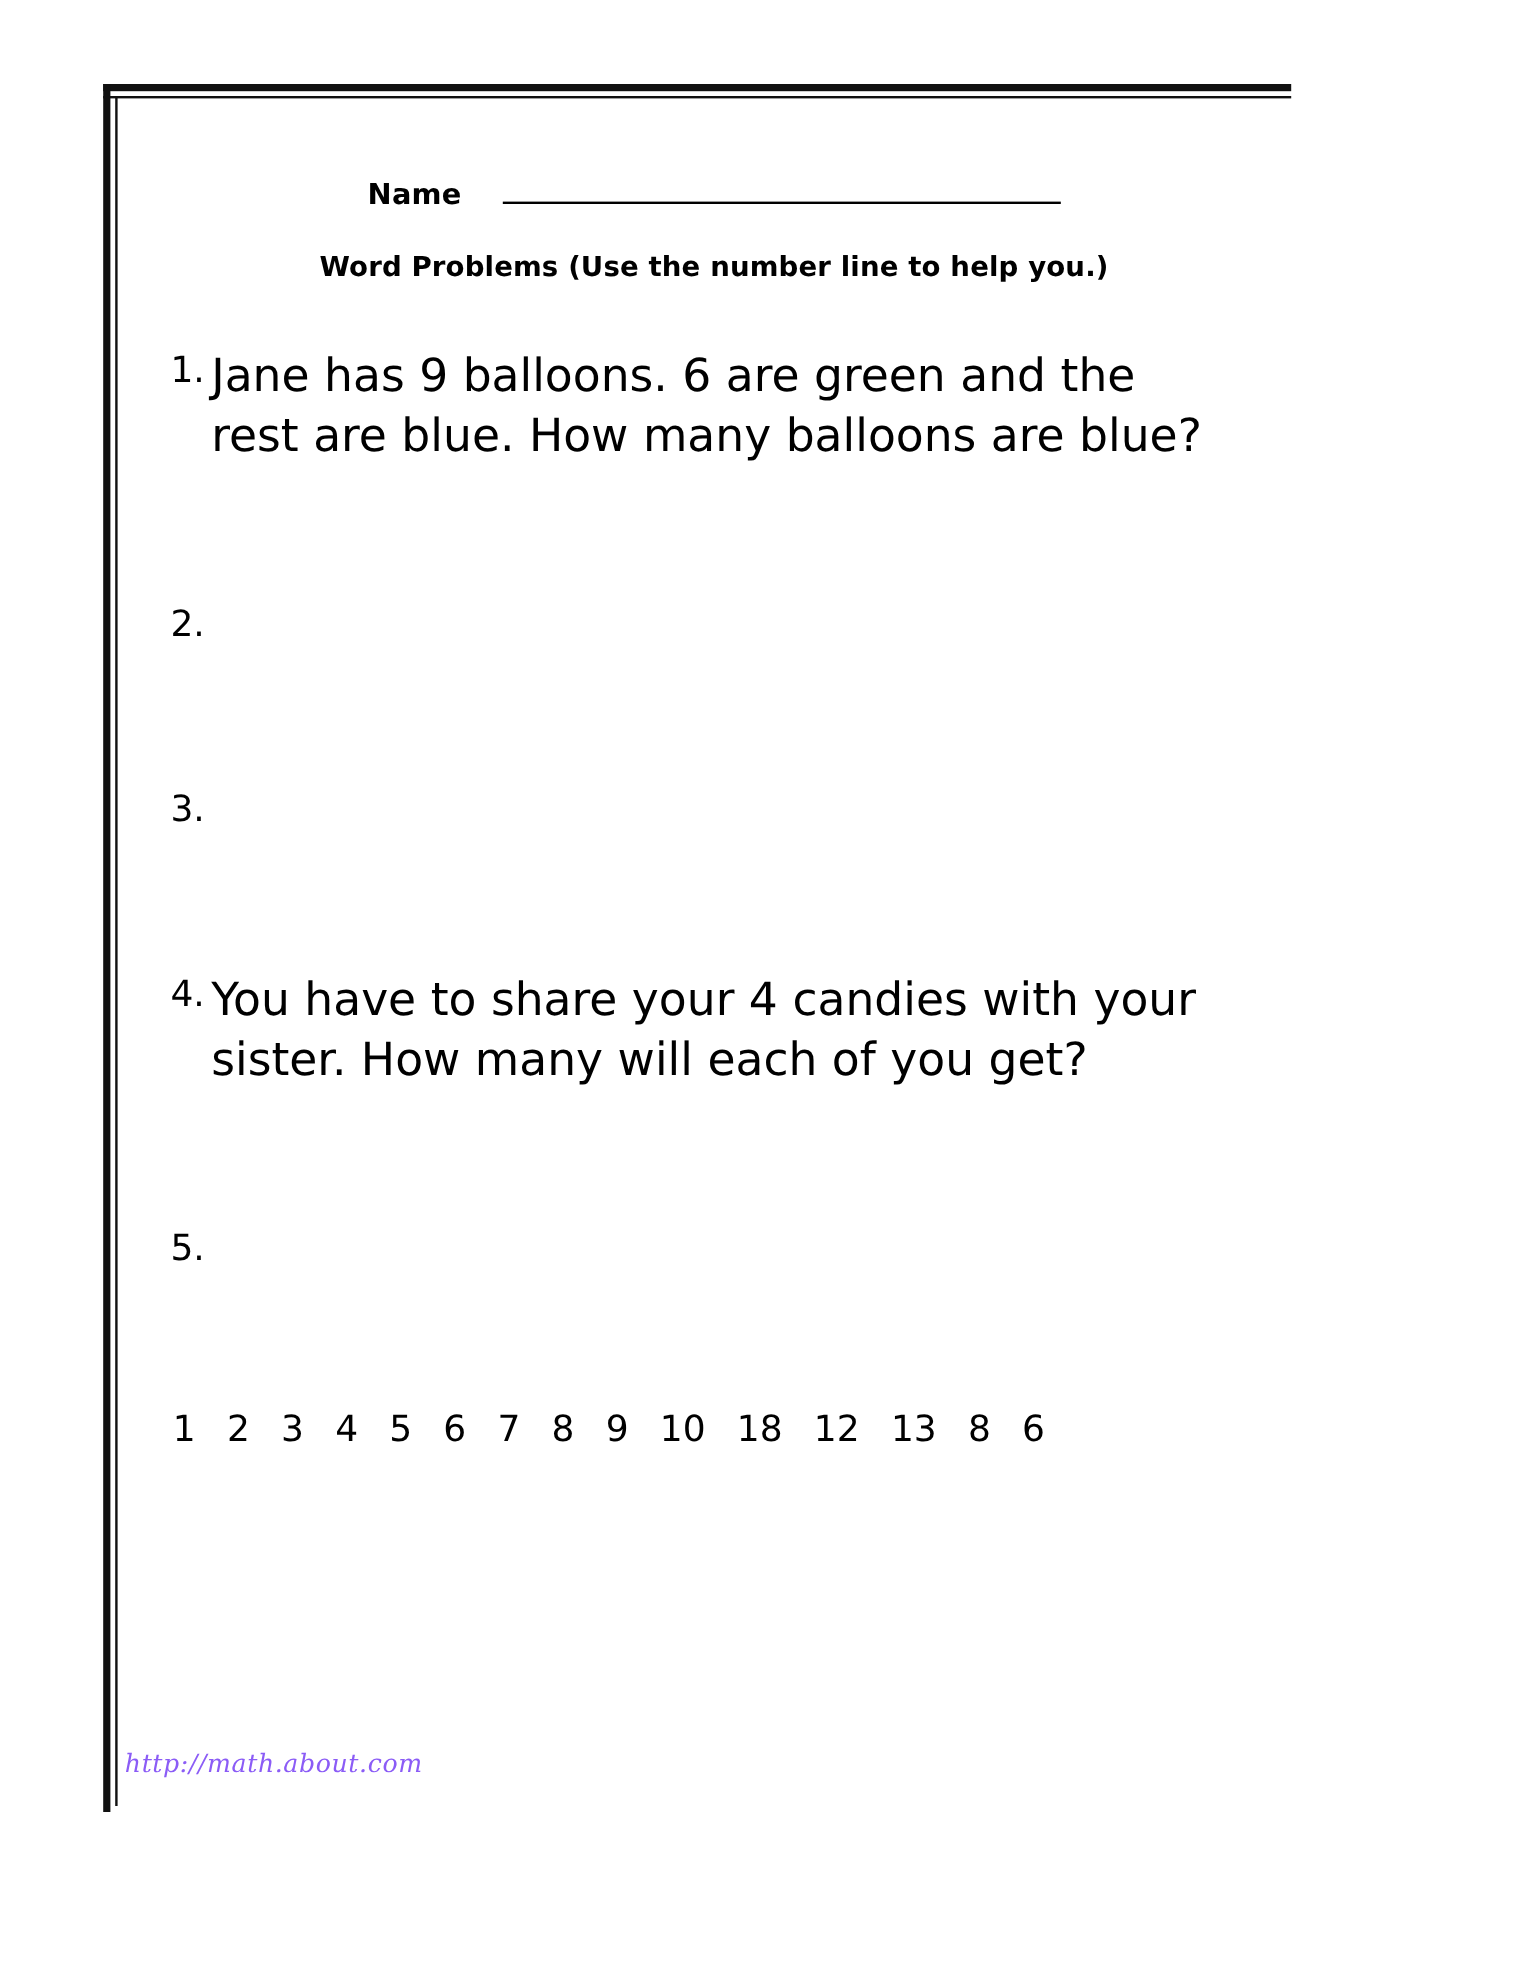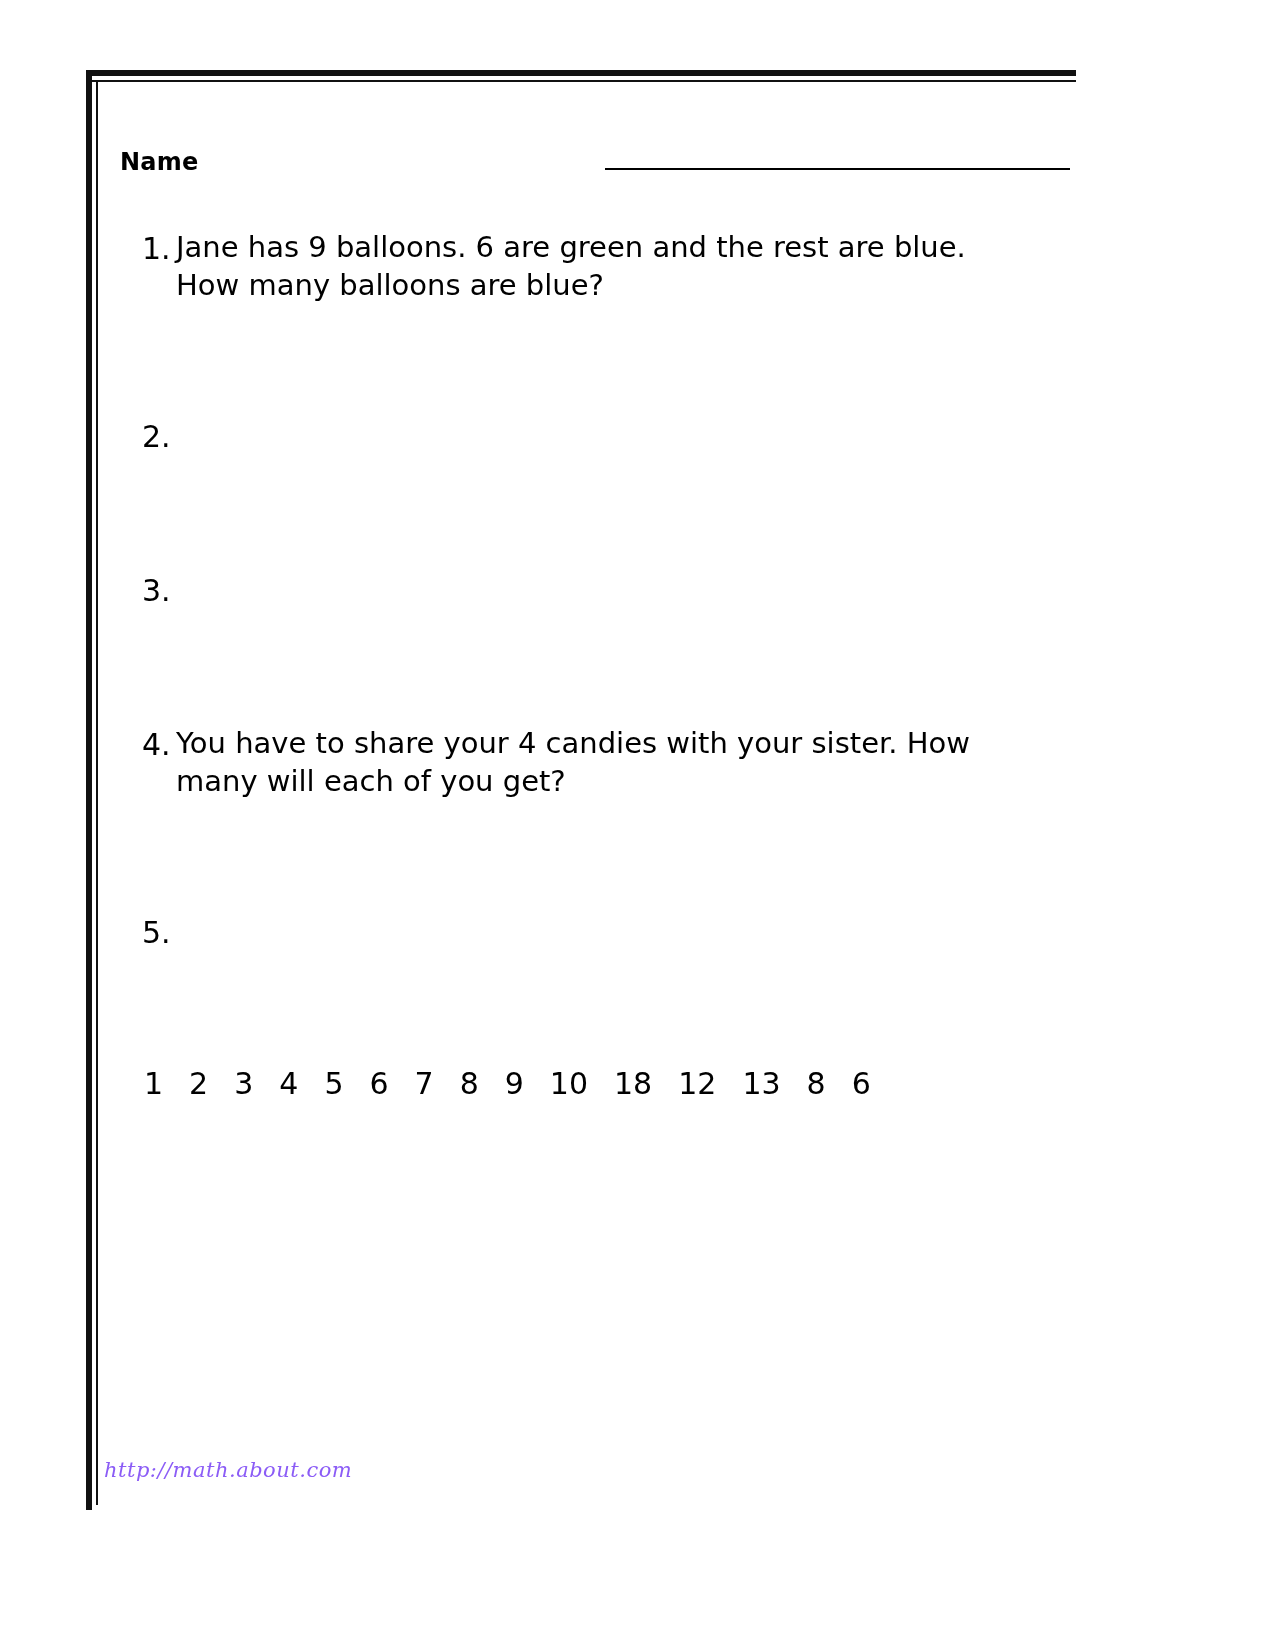--- a/index.html
+++ b/index.html
@@ -62,21 +62,21 @@
     position: absolute;
     left: 120px;
     top: 110px;
     width: 950px;
   }
 
   
   .name-row {
     display: flex;
     align-items: baseline;
-    justify-content: space-between;
+    justify-content: center;
     margin-top: 38px;
     gap: 32px;
   }
   .name-label {
     font-size: 24px;
     font-weight: bold;
     letter-spacing: 0.2px;
   }
   .name-blank {
     display: inline-block;
@@ -105,22 +105,22 @@
   .problem .num {
     width: 56px;
     flex: 0 0 56px;
     font-size: 30px;
     line-height: 42px;
     text-align: left;
     padding-left: 22px;
     box-sizing: border-box;
   }
   .problem .text {
-    font-size: 29px;
-    line-height: 38px;
+    font-size: 38px;
+    line-height: 50px;
     width: 848px;
   }
 
   .numberline {
     margin-top: 44px;
     padding-left: 24px;
     font-size: 30px;
     letter-spacing: 0px;
     white-space: nowrap;
   }
@@ -150,20 +150,21 @@
   <div class="rule-left"></div>
   <div class="rule-left-thin"></div>
 
   <div class="content">
 
     <div class="name-row">
       <span class="name-label">Name</span>
       <span class="name-blank"></span>
     </div>
 
+    <div class="subtitle">Word Problems (Use the number line to help you.)</div>
 
     <div class="problems">
 
       <div class="problem">
         <div class="num">1.</div>
         <div class="text">Jane has 9 balloons.  6 are green and the rest are blue. How many balloons are blue?</div>
       </div>
 
       <div class="problem">
         <div class="num">2.</div>

